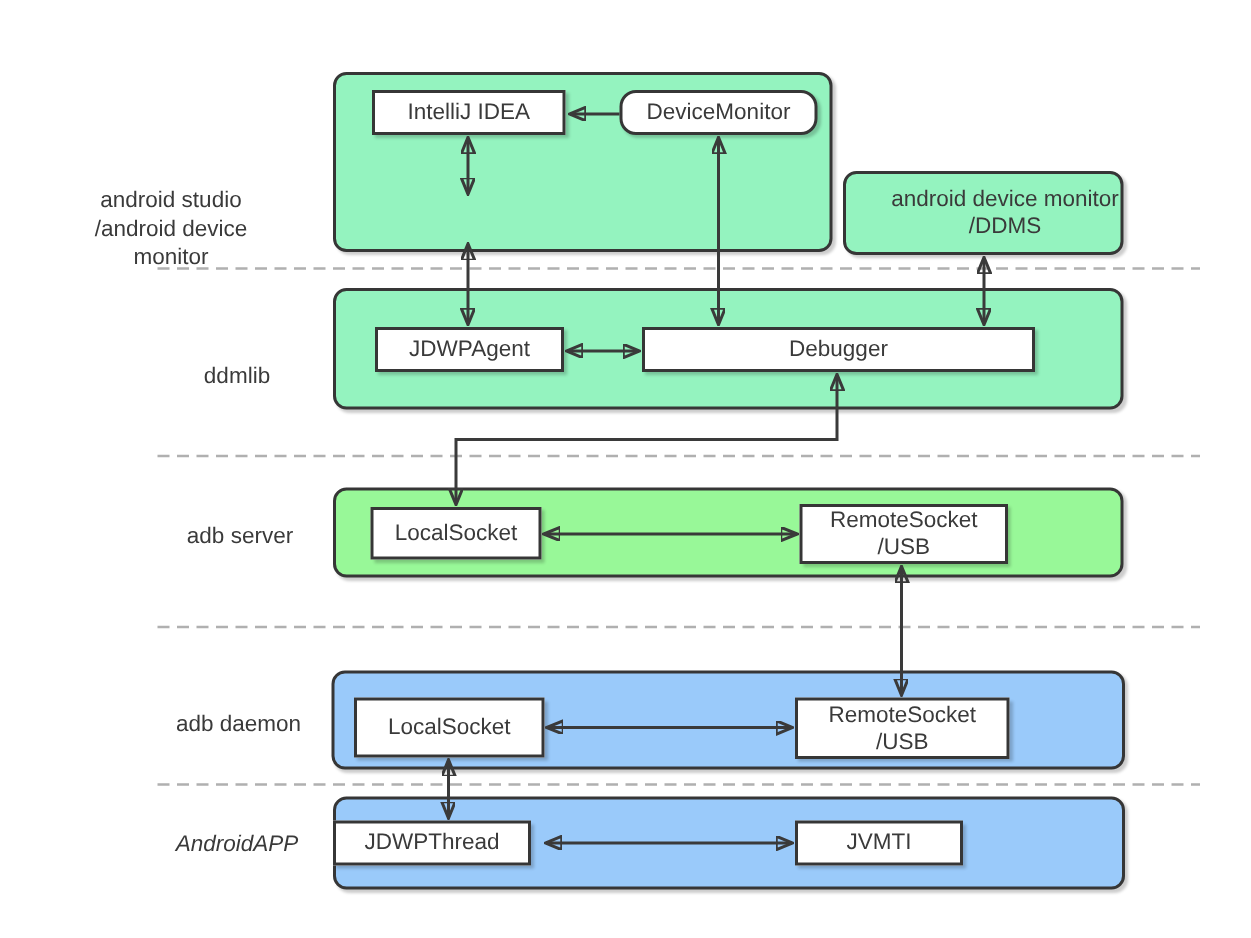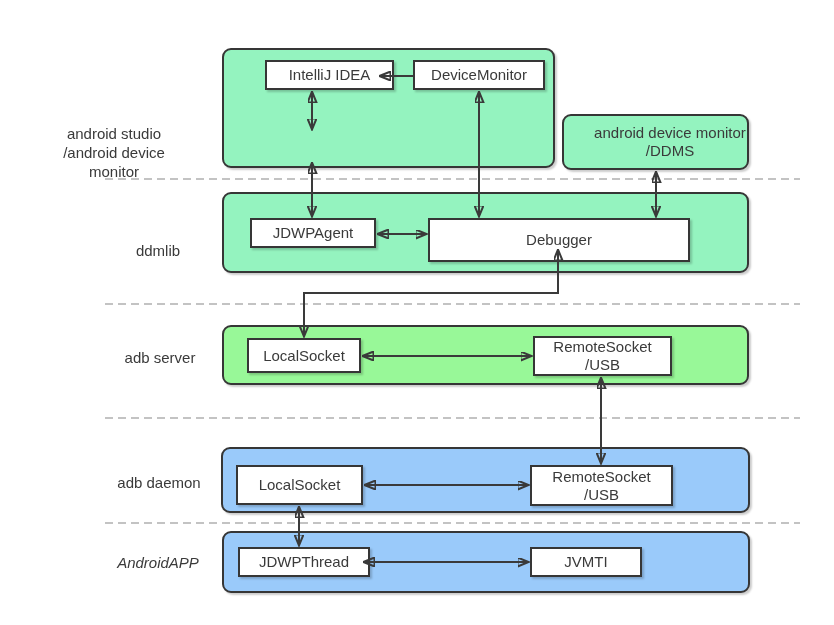--- a/index.html
+++ b/index.html
@@ -50,31 +50,31 @@
   </div>
 
   <div class="layer-label" style="left:14px;top:124px;width:200px;">android studio
 /android device
 monitor</div>
   <div class="layer-label" style="left:58px;top:241px;width:200px;">ddmlib</div>
   <div class="layer-label" style="left:60px;top:348px;width:200px;">adb server</div>
   <div class="layer-label" style="left:59px;top:473px;width:200px;">adb daemon</div>
   <div class="layer-label" style="left:58px;top:553px;width:200px;font-style:italic;">AndroidAPP</div>
 
-  <div class="node" style="left:265px;top:60px;width:129px;height:30px;text-align:center;">IntelliJ IDEA</div>
-  <div class="node" style="left:413px;top:60px;width:132px;height:30px;">DeviceMonitor</div>
+  <div class="node" style="left:248px;top:60px;width:129px;height:30px;text-align:center;">IntelliJ IDEA</div>
+  <div class="node" style="left:413px;top:60px;width:132px;height:30px;border-radius:11px;">DeviceMonitor</div>
   <div class="node" style="left:250px;top:218px;width:126px;height:30px;">JDWPAgent</div>
-  <div class="node" style="left:428px;top:218px;width:262px;height:44px;">Debugger</div>
+  <div class="node" style="left:428px;top:218px;width:262px;height:30px;">Debugger</div>
   <div class="node" style="left:247px;top:338px;width:114px;height:35px;">LocalSocket</div>
   <div class="node" style="left:533px;top:336px;width:139px;height:40px;">RemoteSocket
 /USB</div>
   <div class="node" style="left:236px;top:465px;width:127px;height:40px;">LocalSocket</div>
   <div class="node" style="left:530px;top:465px;width:143px;height:41px;">RemoteSocket
 /USB</div>
-  <div class="node" style="left:238px;top:547px;width:132px;height:30px;">JDWPThread</div>
+  <div class="node" style="left:222px;top:547px;width:132px;height:30px;">JDWPThread</div>
   <div class="node" style="left:530px;top:547px;width:112px;height:30px;text-align:center;">JVMTI</div>
 
   <svg class="connections" width="834" height="625">
     <defs>
       <marker id="ah" markerUnits="userSpaceOnUse" markerWidth="12" markerHeight="10" refX="10.5" refY="4.5" orient="auto">
         <path d="M0,0 L11,4.5 L0,9 Z" fill="#3a3a3a" stroke="none"></path>
       </marker>
       <marker id="ahs" markerUnits="userSpaceOnUse" markerWidth="12" markerHeight="10" refX="10.5" refY="4.5" orient="auto-start-reverse">
         <path d="M0,0 L11,4.5 L0,9 Z" fill="#3a3a3a" stroke="none"></path>
       </marker>

